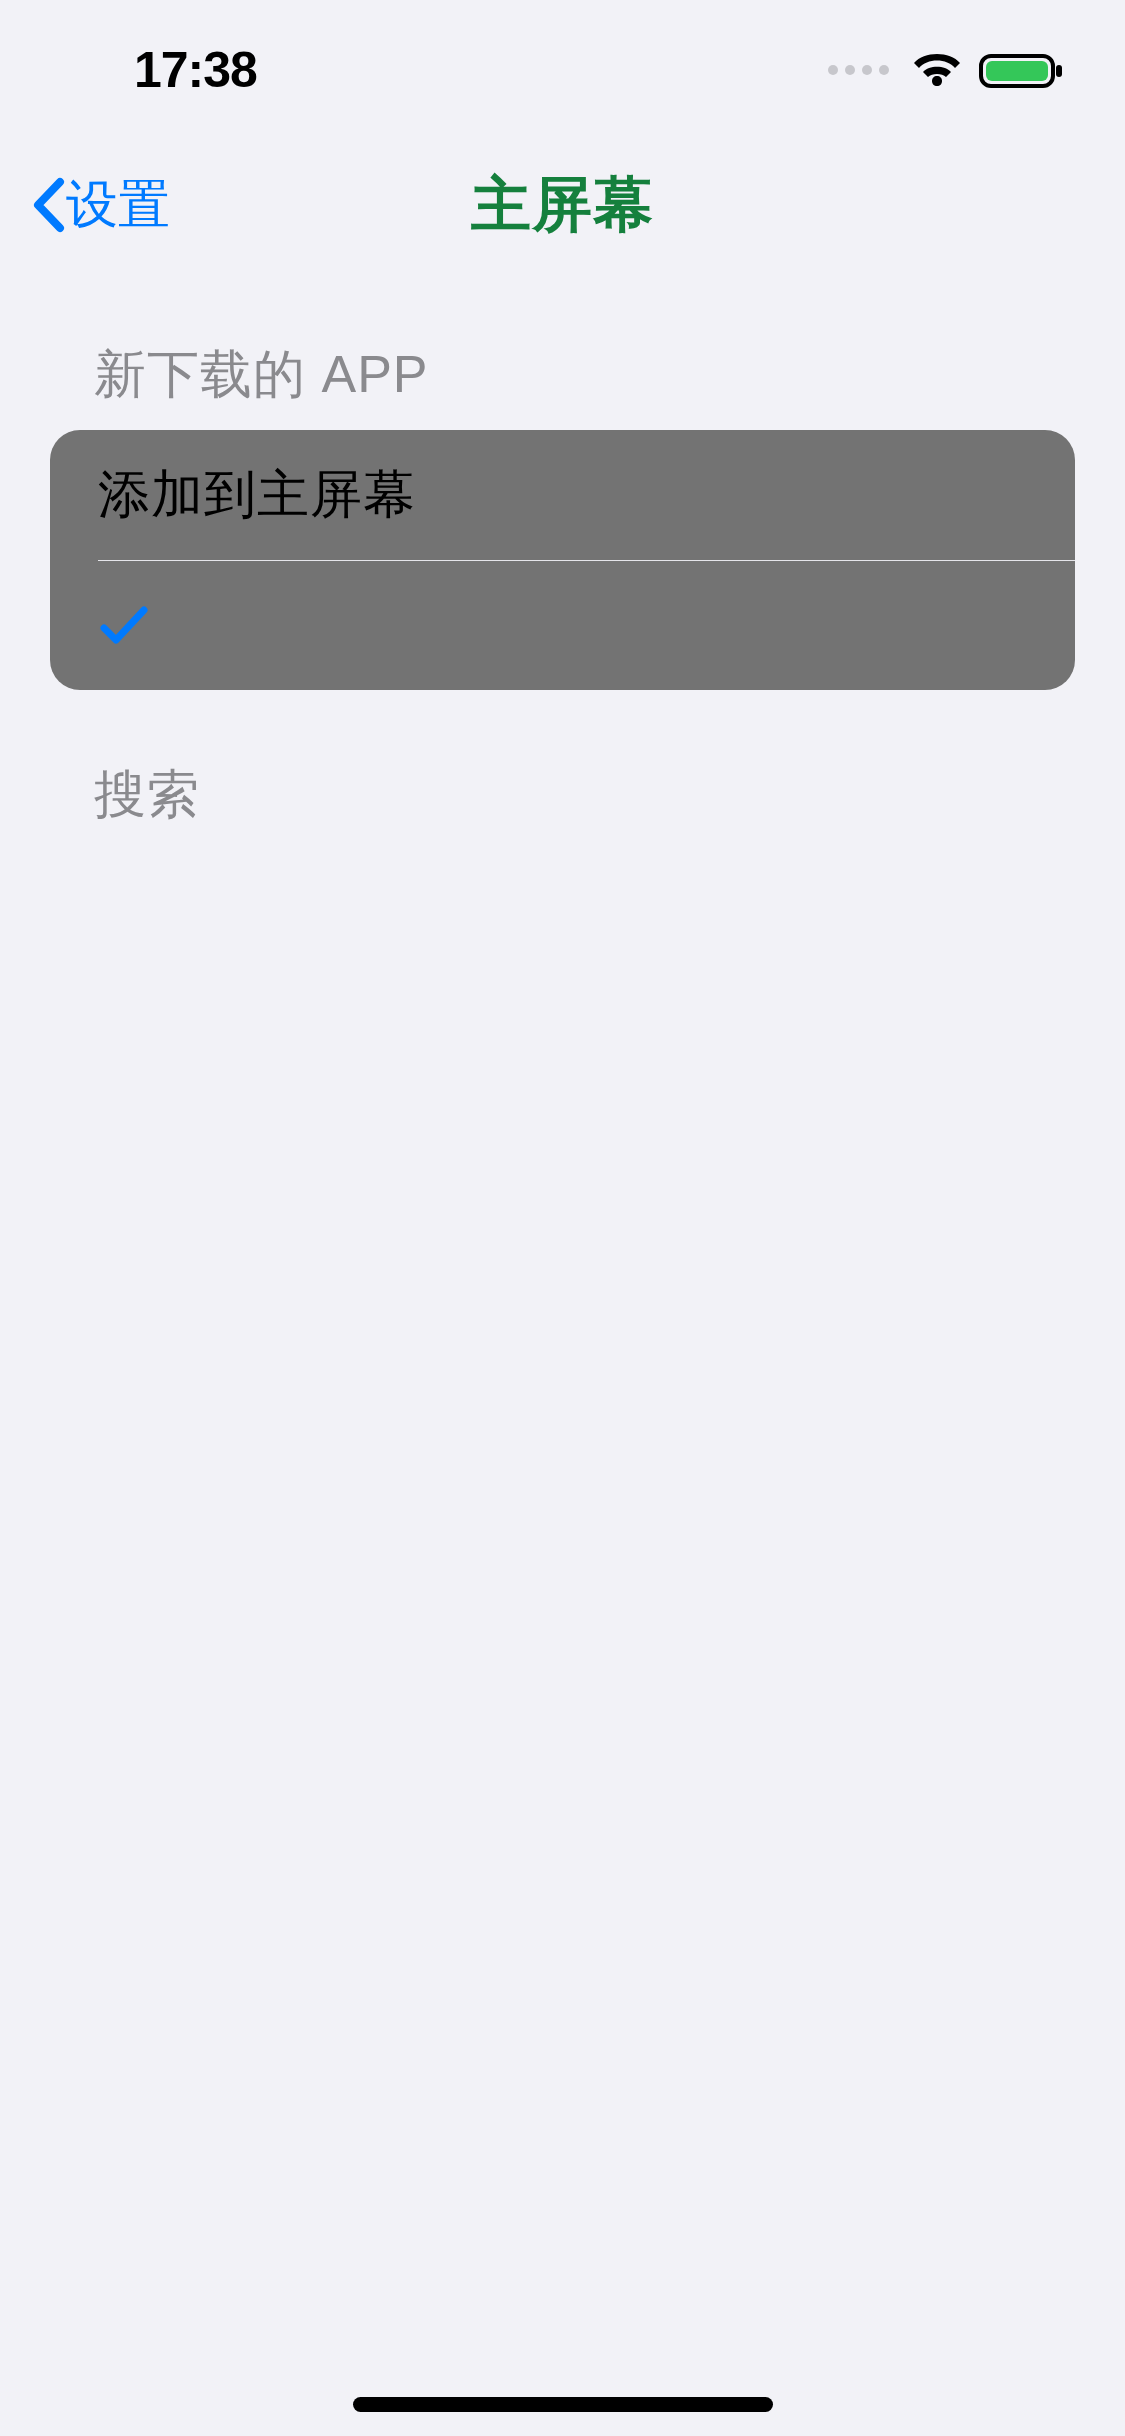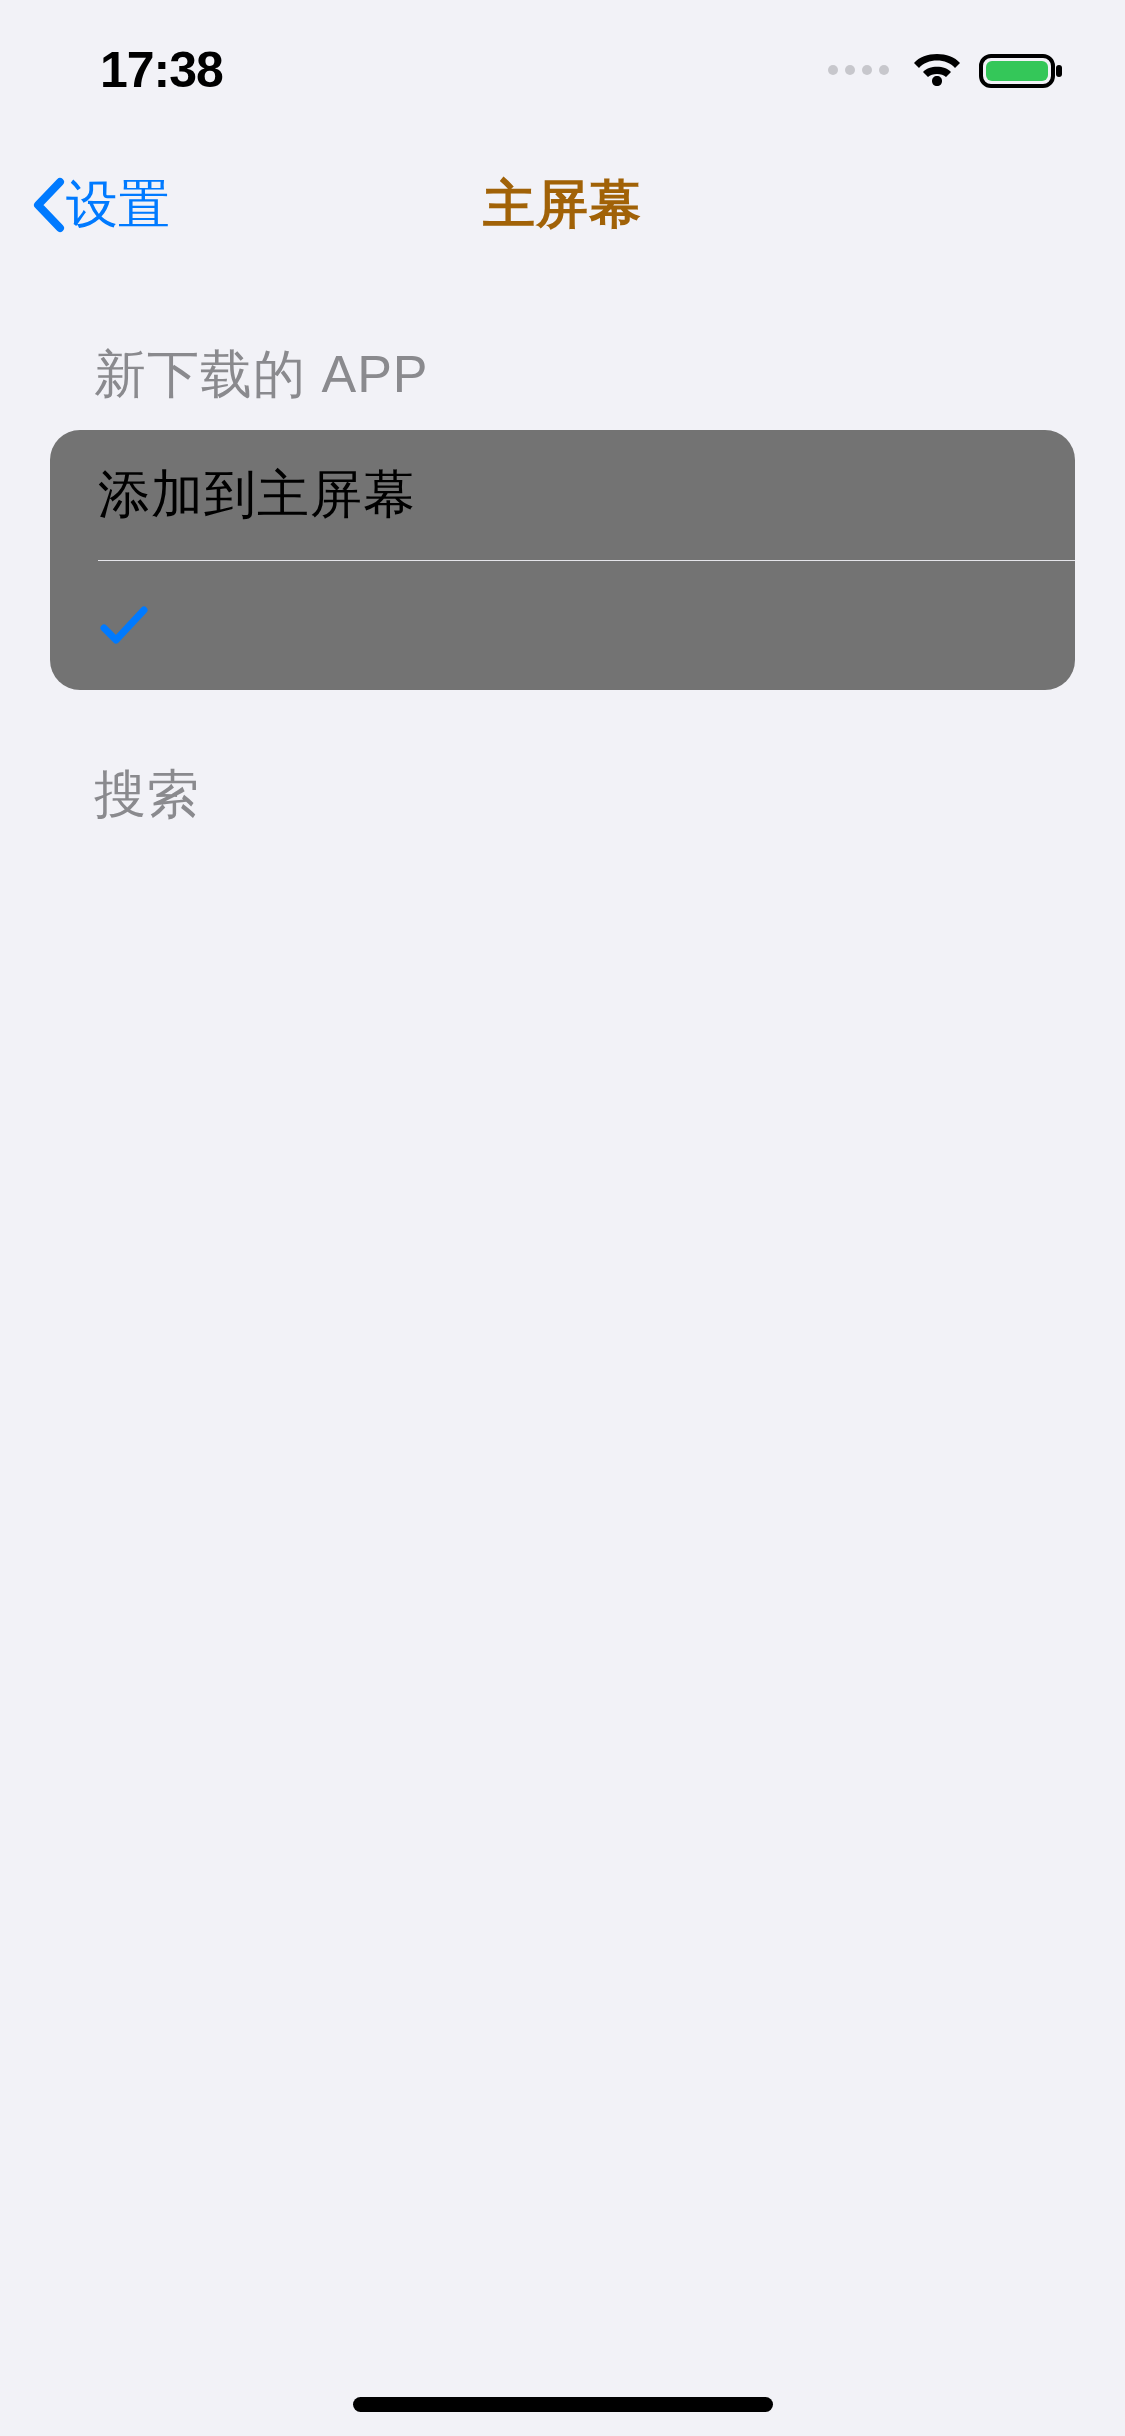--- a/index.html
+++ b/index.html
@@ -17,20 +17,21 @@
       display: flex;
       align-items: center;
       justify-content: space-between;
       padding: 0 60px 0 100px;
     }
     .status-time {
       font-size: 50px;
       font-weight: 600;
       letter-spacing: -1px;
       color: #000;
+      margin-left: 34px;
     }
     .status-right {
       display: flex;
       align-items: center;
       gap: 16px;
     }
     .signal-dots {
       display: flex;
       gap: 7px;
       align-items: center;
@@ -58,23 +59,23 @@
       align-items: center;
       color: #007aff;
       font-size: 52px;
       gap: 0;
     }
     .nav-back svg { display: block; }
     .nav-title {
       position: absolute;
       left: 50%;
       transform: translateX(-50%);
-      font-size: 52px;
+      font-size: 60px;
       font-weight: 600;
-      color: #a16207;
+      color: #15803d;
       letter-spacing: 1px;
     }
 
     
     .section {
       margin-top: 70px;
       padding: 0 50px;
     }
     .section-header {
       font-size: 52px;

